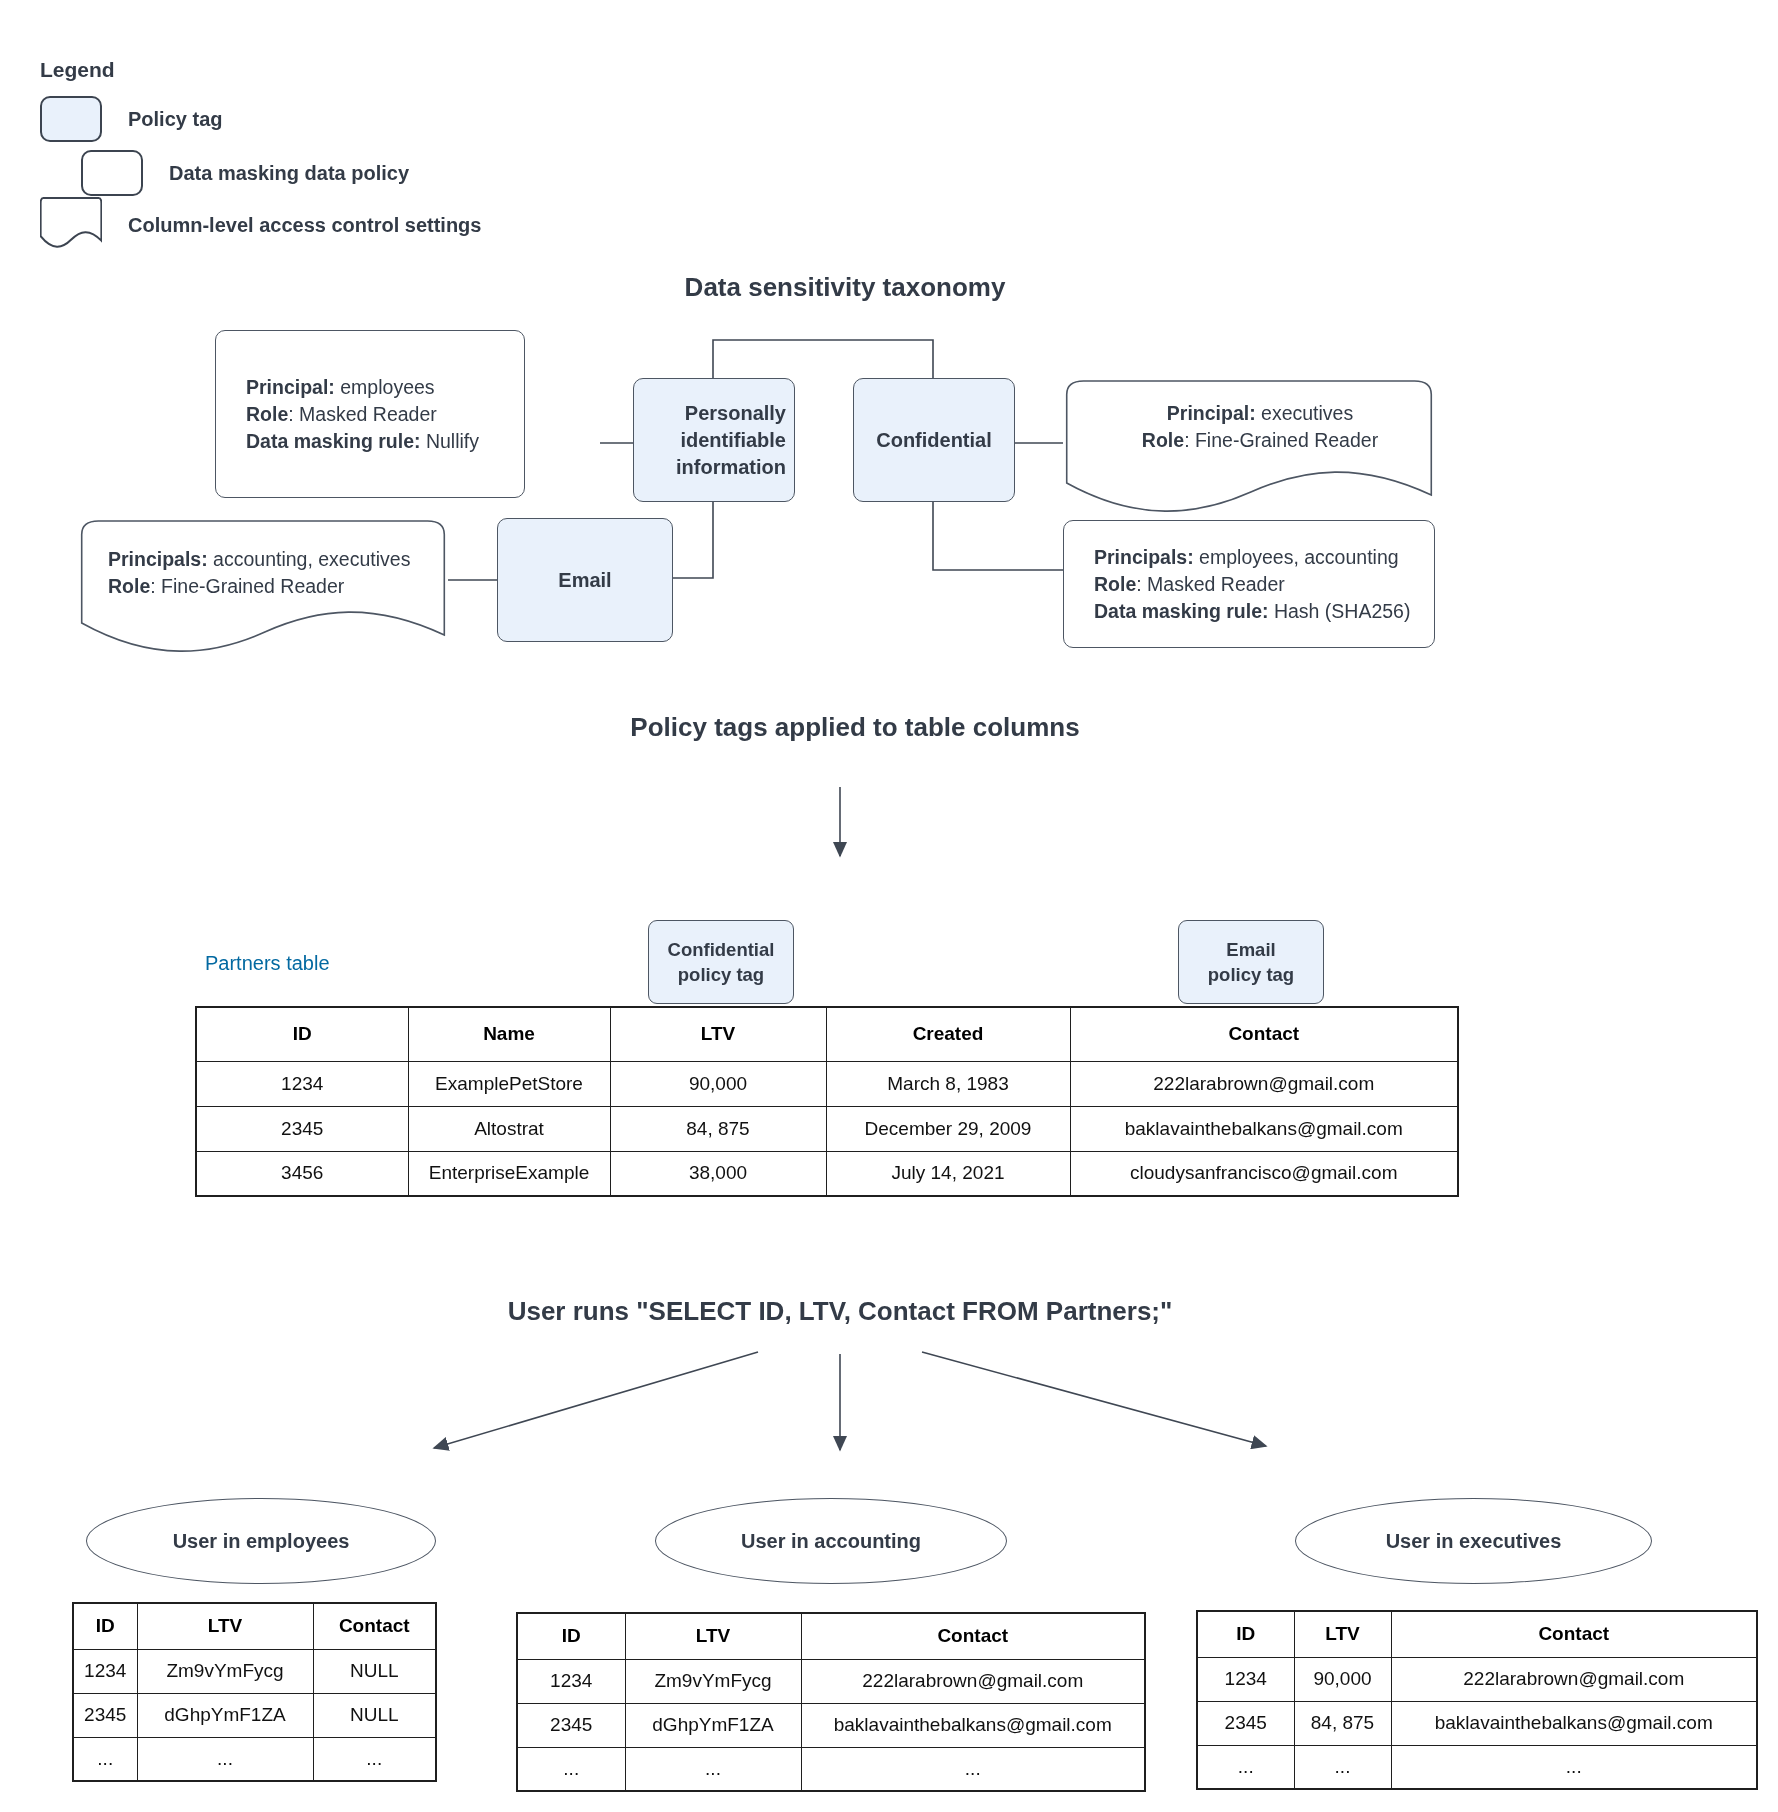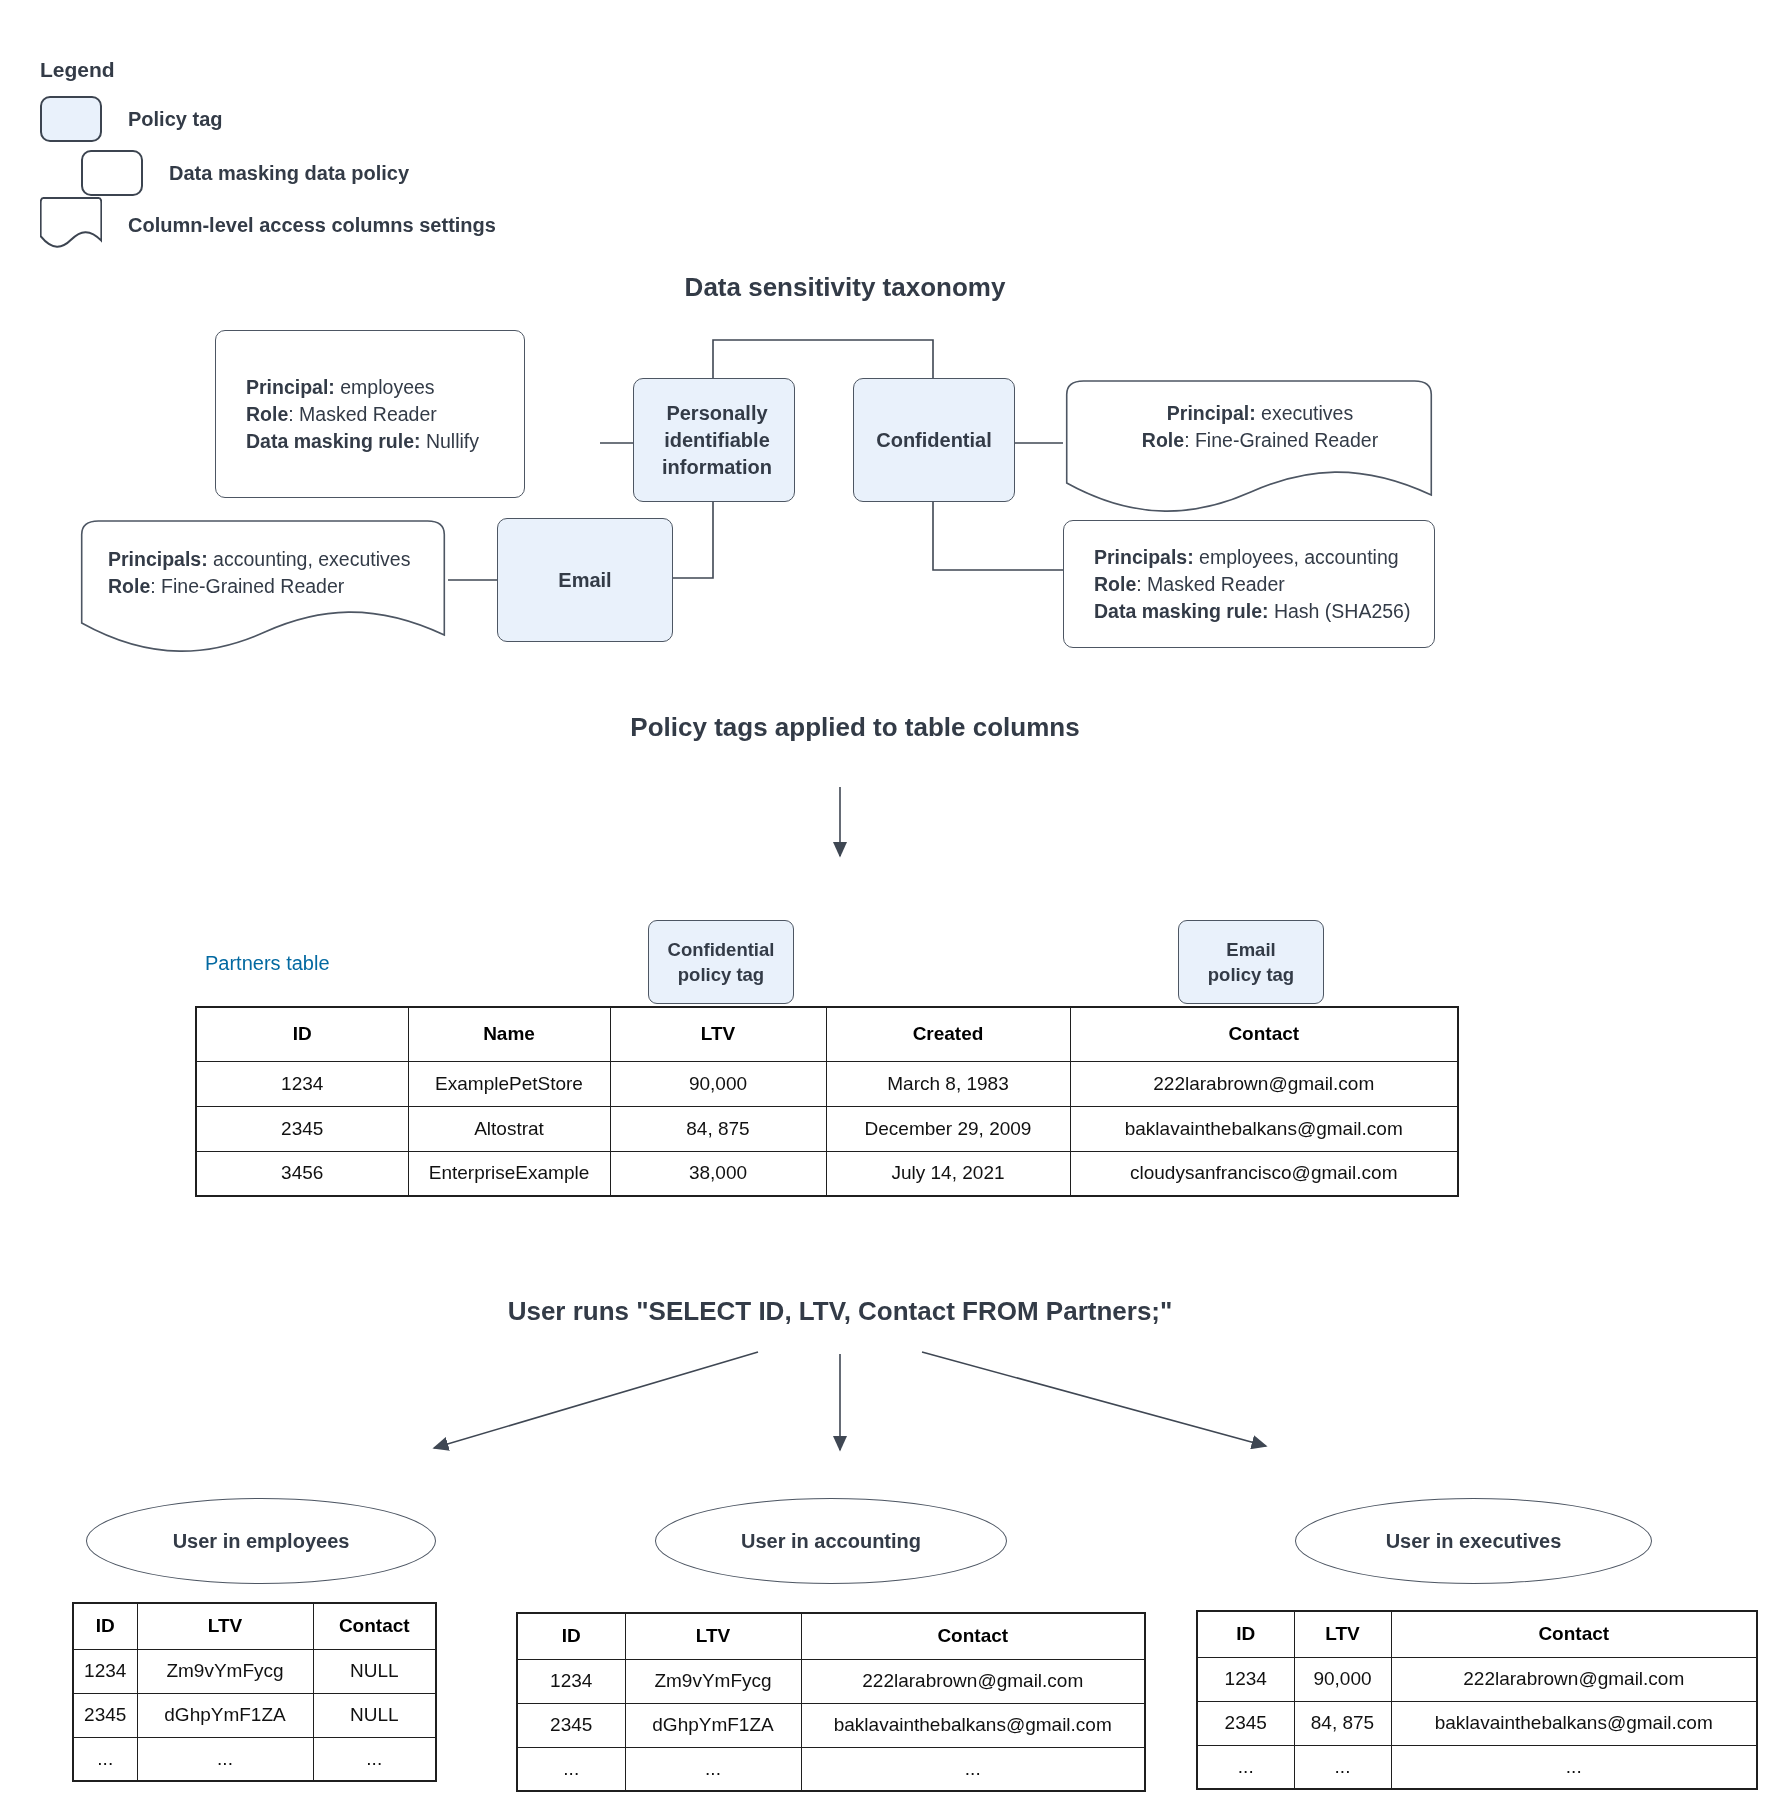--- a/index.html
+++ b/index.html
@@ -13,21 +13,21 @@
   .swatch.blue{background:#e9f1fb;}
   .doc-swatch{width:62px;height:56px;flex:0 0 auto;}
   .llabel{font-size:20px;font-weight:bold;white-space:nowrap;}
   
   .layer{position:absolute;left:0;top:0;pointer-events:none;}
   .conn{stroke:#3f4753;stroke-width:1.6;fill:none;}
   
   .node{position:absolute;background:#e9f1fb;border:1.6px solid #4d5663;border-radius:10px;
         box-sizing:border-box;display:flex;align-items:center;font-weight:bold;font-size:20px;line-height:27px;}
   .node.center{justify-content:center;text-align:center;}
-  .node.left{padding-left:14px;padding-right:8px;text-align:center;}
+  .node.left{padding-left:14px;padding-right:8px;text-align:right;}
   .pbox{position:absolute;background:#fff;border:1.6px solid #4d5663;border-radius:10px;
         box-sizing:border-box;display:flex;flex-direction:column;justify-content:center;padding-left:30px;padding-right:10px;}
   .pline{font-size:19.5px;line-height:27px;color:#333b47;}
   .pline b{font-weight:bold;}
   .docbox{position:absolute;}
   .docbox svg{position:absolute;left:0;top:0;width:100%;height:100%;}
   .doctext{position:absolute;left:30px;right:8px;display:flex;flex-direction:column;justify-content:flex-start;}
   
   .tag{position:absolute;background:#e9f1fb;border:1.6px solid #4d5663;border-radius:9px;box-sizing:border-box;
        display:flex;flex-direction:column;align-items:center;justify-content:center;font-size:18.5px;font-weight:bold;line-height:25px;}
@@ -58,21 +58,21 @@
     <div class="llabel">Policy tag</div>
   </div>
   <div class="lrow" style="top:148px;padding-left:41px;">
     <div class="swatch"></div>
     <div class="llabel">Data masking data policy</div>
   </div>
   <div class="lrow" style="top:200px;">
     <svg class="doc-swatch" viewBox="0 0 200 100" preserveAspectRatio="none">
       <path d="M 11 2 L 189 2 Q 198 2 198 11 L 198 78 C 160 56 130 60 101 76 C 72 92 40 96 2 70 L 2 11 Q 2 2 11 2 Z" fill="#ffffff" stroke="#3c4450" stroke-width="2" vector-effect="non-scaling-stroke"></path>
     </svg>
-    <div class="llabel">Column-level access columns settings</div>
+    <div class="llabel">Column-level access control settings</div>
   </div>
 
   <svg class="layer" width="1778" height="1812" viewBox="0 0 1778 1812">
     <defs>
       <marker id="arrow" markerWidth="11" markerHeight="9" refX="9" refY="4.5" orient="auto" markerUnits="strokeWidth">
         <path d="M0,0 L10,4.5 L0,9 Z" fill="#3f4753"></path>
       </marker>
     </defs>
 
     <path class="conn" d="M713 379 L713 340 L933 340 L933 379"></path>

